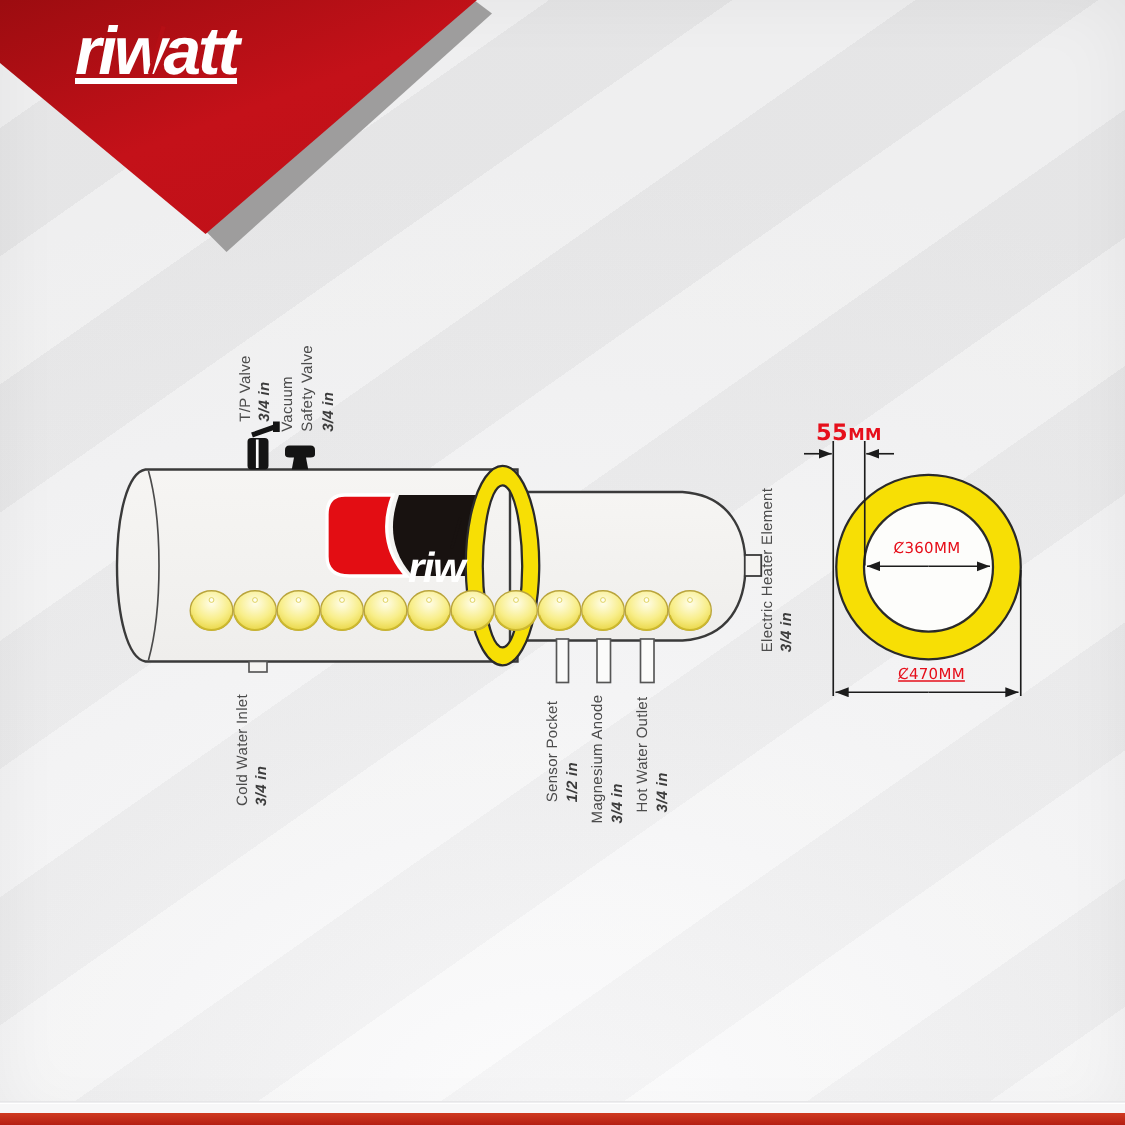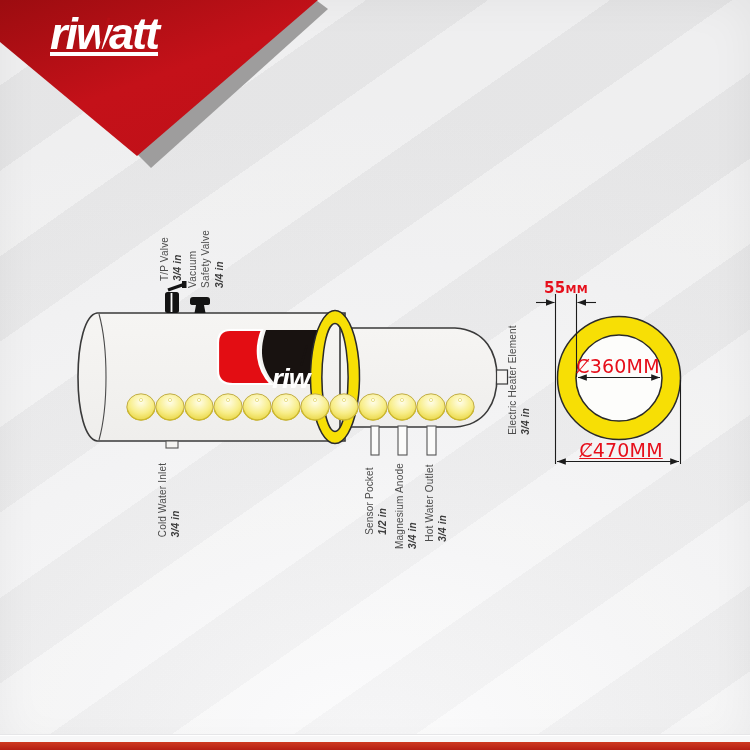--- a/index.html
+++ b/index.html
@@ -43,21 +43,21 @@
   .vlabel span{display:block;}
   .vlabel .sz{font-weight:700;font-style:italic;color:#3c3c3c;}
   
   .dim{
     position:absolute;transform:translate(-50%,-50%);
     color:#e60f1b;white-space:nowrap;
     font-family:"DejaVu Sans","Liberation Sans",sans-serif;
   }
   .dim-55{font-weight:700;font-size:15px;letter-spacing:.3px;}
   .dim-55 .unit{font-size:11px;}
-  .dim-dia{font-size:19px;letter-spacing:.2px;}
+  .dim-dia{font-size:10px;letter-spacing:.2px;}
   
   .footer-light{
     position:absolute;left:0;bottom:8px;width:750px;height:7px;
     background:#f7f7f8;border-top:1px solid #e6e6e8;box-shadow:inset 0 1px 0 #fff;
   }
   .footer-red{
     position:absolute;left:0;bottom:0;width:750px;height:8px;
     background:linear-gradient(180deg,#cf3a21,#b51e13);
   }
 </style>

